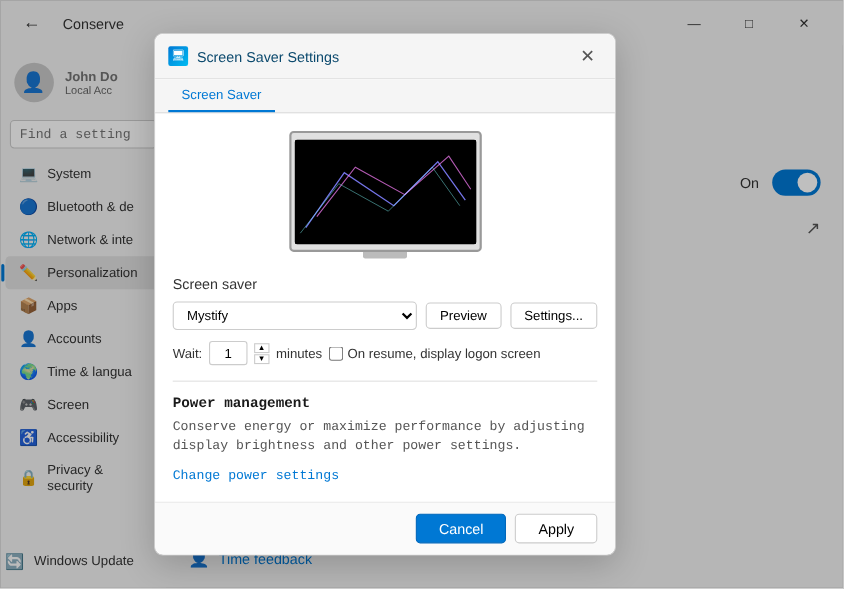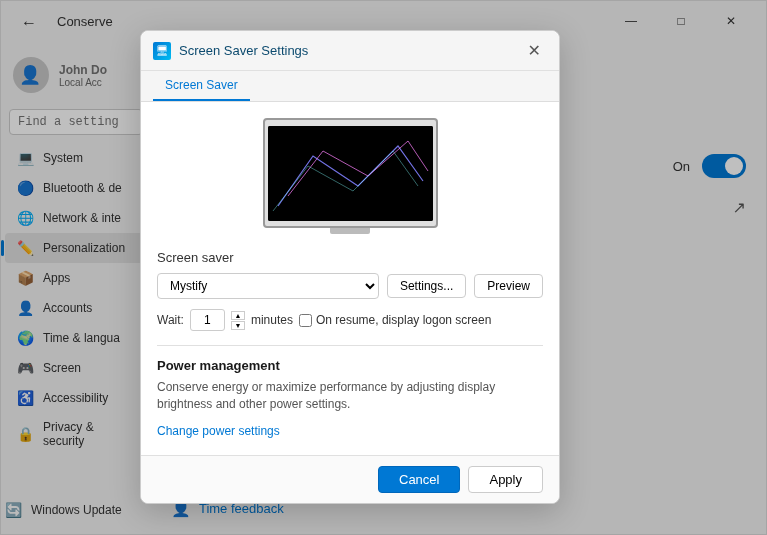--- a/index.html
+++ b/index.html
@@ -459,20 +459,21 @@
       align-items: center;
       gap: 4px;
     }
     .checkbox-row input[type=checkbox] { cursor: pointer; }
 
     
     .power-section {
       border-top: 1px solid #e0e0e0;
       padding-top: 12px;
       margin-top: 2px;
+      font-family: Liberation Mono, monospace;
     }
     .power-title {
       font-size: 13px;
       font-weight: 600;
       color: #1a1a1a;
       margin-bottom: 6px;
     }
     .power-desc {
       font-size: 12px;
       color: #555;
@@ -667,22 +668,22 @@
       <div class="ss-row">
         <select class="ss-select">
           <option>（None）</option>
           <option>3D Text</option>
           <option>Blank</option>
           <option>Bubbles</option>
           <option selected="">Mystify</option>
           <option>Photos</option>
           <option>Ribbons</option>
         </select>
+        <button class="ss-btn">Preview</button>
         <button class="ss-btn">Settings...</button>
-        <button class="ss-btn">Preview</button>
       </div>
 
       <div class="wait-row">
         <span>Wait:</span>
         <input class="wait-input" type="text" value="1" style="">
         <div class="spinner">
           <button class="spinner-btn">▲</button>
           <button class="spinner-btn">▼</button>
         </div>
         <span>minutes</span>

